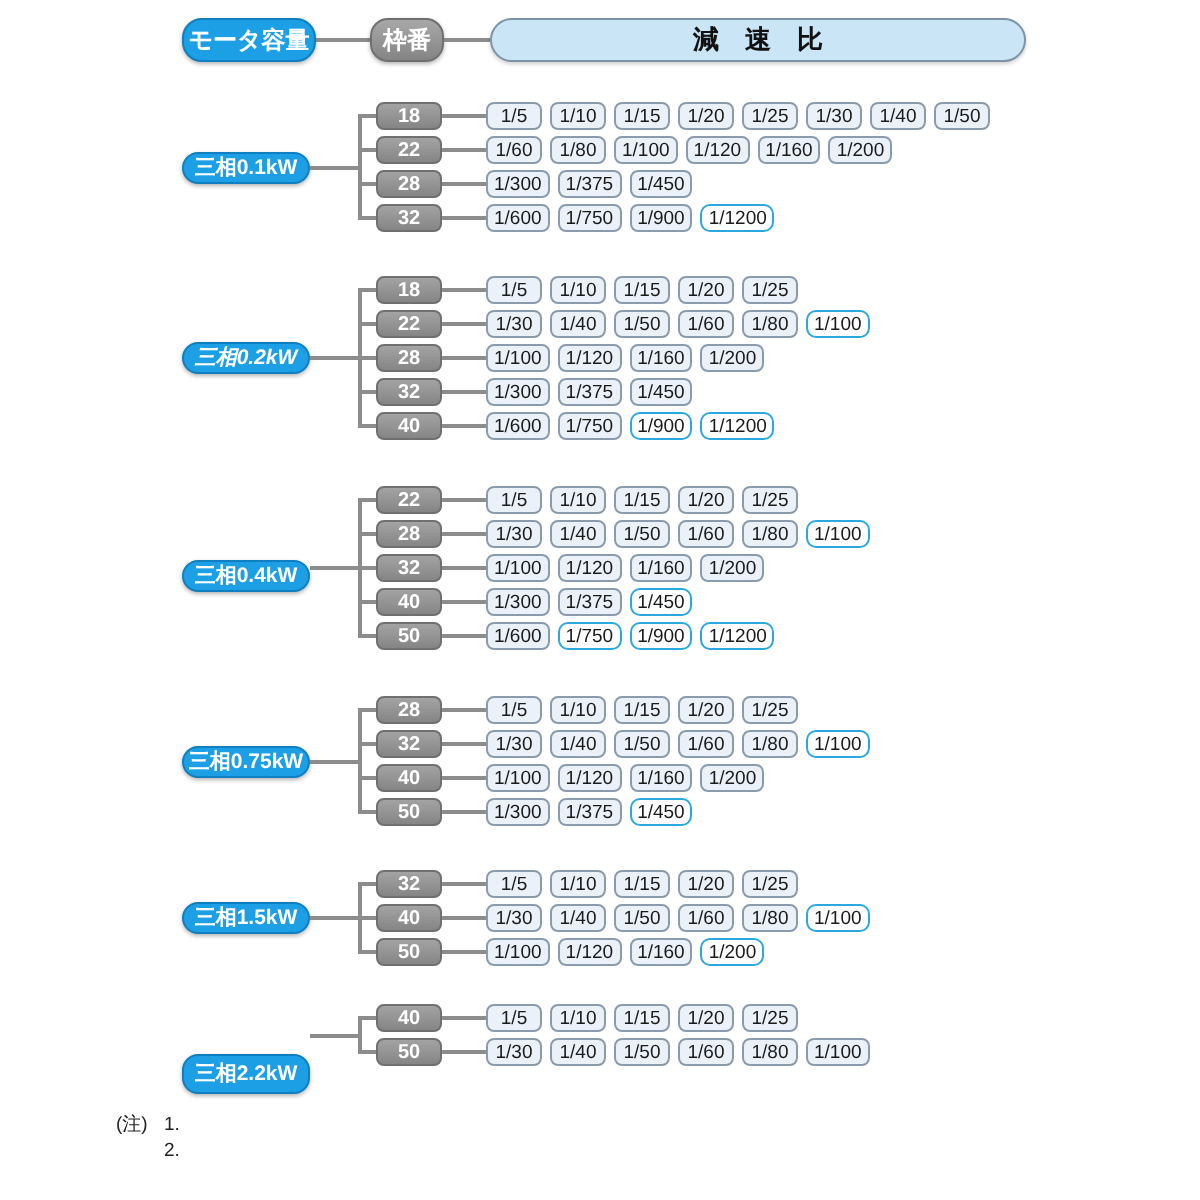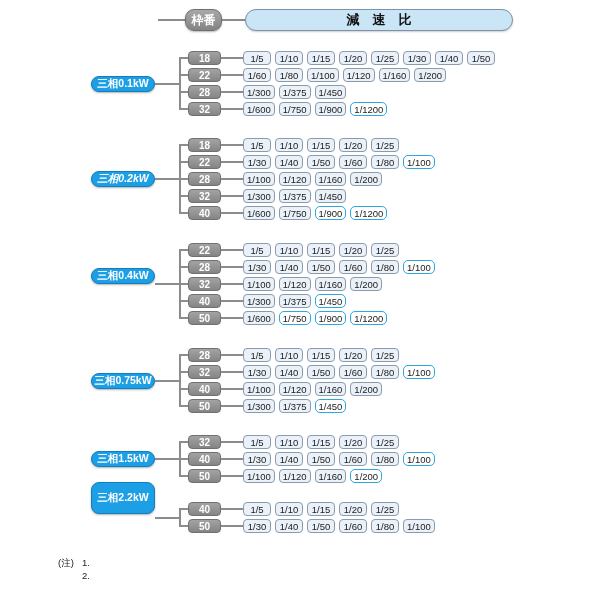--- a/index.html
+++ b/index.html
@@ -57,20 +57,23 @@
     display:inline-block;width:17px;height:8px;background:#fff;
     border:1.5px solid var(--highlight-blue,#2ba8e0);border-radius:3px;
     margin-right:3px;vertical-align:-1px;
   }
 </style>
 </head>
 <body>
 
 <div class="canvas">
 
+  <div class="abs hdr-btn-blue" style="left:91px;top:9px;width:67px;height:22px;">
+      <span>モータ容量</span>
+    </div>
   <div class="hline" style="left:158px;top:19px;width:27px;"></div>
   <div class="abs hdr-btn-gray" style="left:185px;top:9px;width:37px;height:22px;">
       <span>枠番</span>
     </div>
   <div class="hline" style="left:222px;top:19px;width:23px;"></div>
   <div class="abs hdr-bar" style="left:245px;top:9px;width:268px;height:22px;">
       <span>減速比</span>
     </div>
 
   <div id="groups-layer">
@@ -161,21 +164,21 @@
       </div>
       <div class="hline" style="left: 179px; top: 212px; width: 10px;"></div>
       <div class="frame-box" style="left: 188px; top: 206px;">40</div>
       <div class="hline" style="left: 221px; top: 212px; width: 23px;"></div>
       <div class="ratio-row" style="left: 243px; top: 206px;">
         <div class="ratio-box">1/600</div>
         <div class="ratio-box">1/750</div>
         <div class="ratio-box limited">1/900</div>
         <div class="ratio-box limited">1/1200</div>
       </div>
-      <div class="motor-label" style="left: 91px; top: 268px; width: 64px; height: 16px;">三相0.4kW</div>
+      <div class="motor-label" style="left: 91px; top: 280px; width: 64px; height: 16px;">三相0.4kW</div>
       <div class="hline" style="left: 155px; top: 283px; width: 26px;"></div>
       <div class="vline" style="left: 179px; top: 249px; height: 70px;"></div>
       <div class="hline" style="left: 179px; top: 249px; width: 10px;"></div>
       <div class="frame-box" style="left: 188px; top: 243px;">22</div>
       <div class="hline" style="left: 221px; top: 249px; width: 23px;"></div>
       <div class="ratio-row" style="left: 243px; top: 243px;">
         <div class="ratio-box">1/5</div>
         <div class="ratio-box">1/10</div>
         <div class="ratio-box">1/15</div>
         <div class="ratio-box">1/20</div>
@@ -285,21 +288,21 @@
       </div>
       <div class="hline" style="left: 179px; top: 475px; width: 10px;"></div>
       <div class="frame-box" style="left: 188px; top: 469px;">50</div>
       <div class="hline" style="left: 221px; top: 475px; width: 23px;"></div>
       <div class="ratio-row" style="left: 243px; top: 469px;">
         <div class="ratio-box">1/100</div>
         <div class="ratio-box">1/120</div>
         <div class="ratio-box">1/160</div>
         <div class="ratio-box limited">1/200</div>
       </div>
-      <div class="motor-label" style="left: 91px; top: 482px; width: 64px; height: 32px;">三相2.2kW</div>
+      <div class="motor-label" style="left: 91px; top: 527px; width: 64px; height: 20px;">三相2.2kW</div>
       <div class="hline" style="left: 155px; top: 516.5px; width: 26px;"></div>
       <div class="vline" style="left: 179px; top: 508px; height: 19px;"></div>
       <div class="hline" style="left: 179px; top: 508px; width: 10px;"></div>
       <div class="frame-box" style="left: 188px; top: 502px;">40</div>
       <div class="hline" style="left: 221px; top: 508px; width: 23px;"></div>
       <div class="ratio-row" style="left: 243px; top: 502px;">
         <div class="ratio-box">1/5</div>
         <div class="ratio-box">1/10</div>
         <div class="ratio-box">1/15</div>
         <div class="ratio-box">1/20</div>

